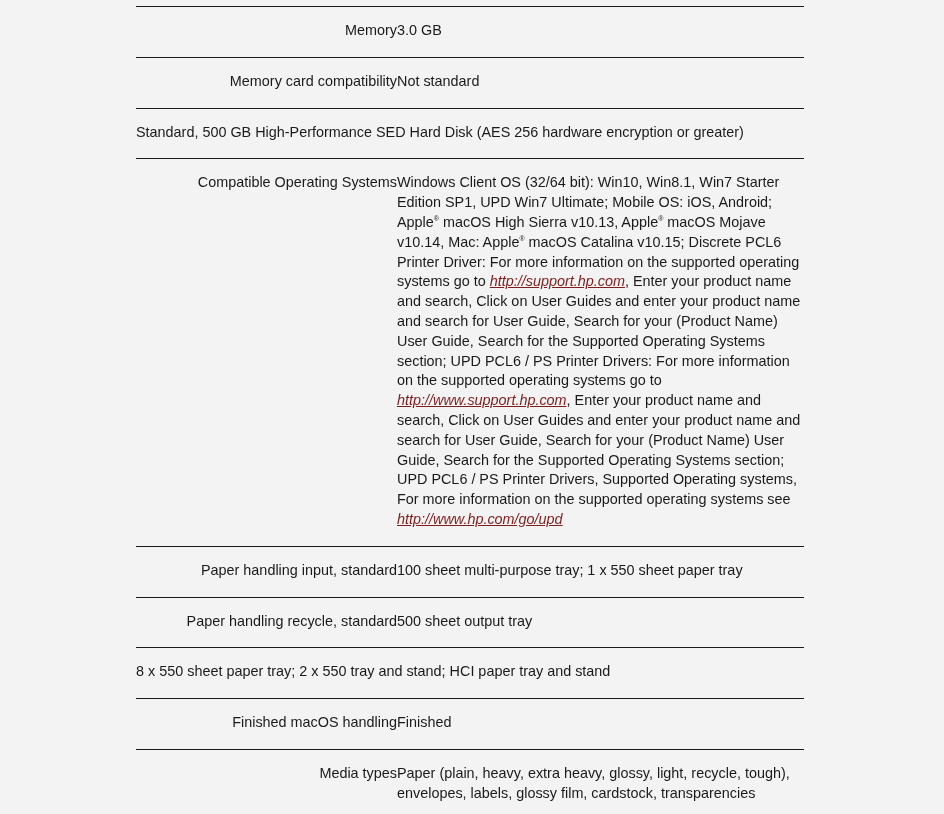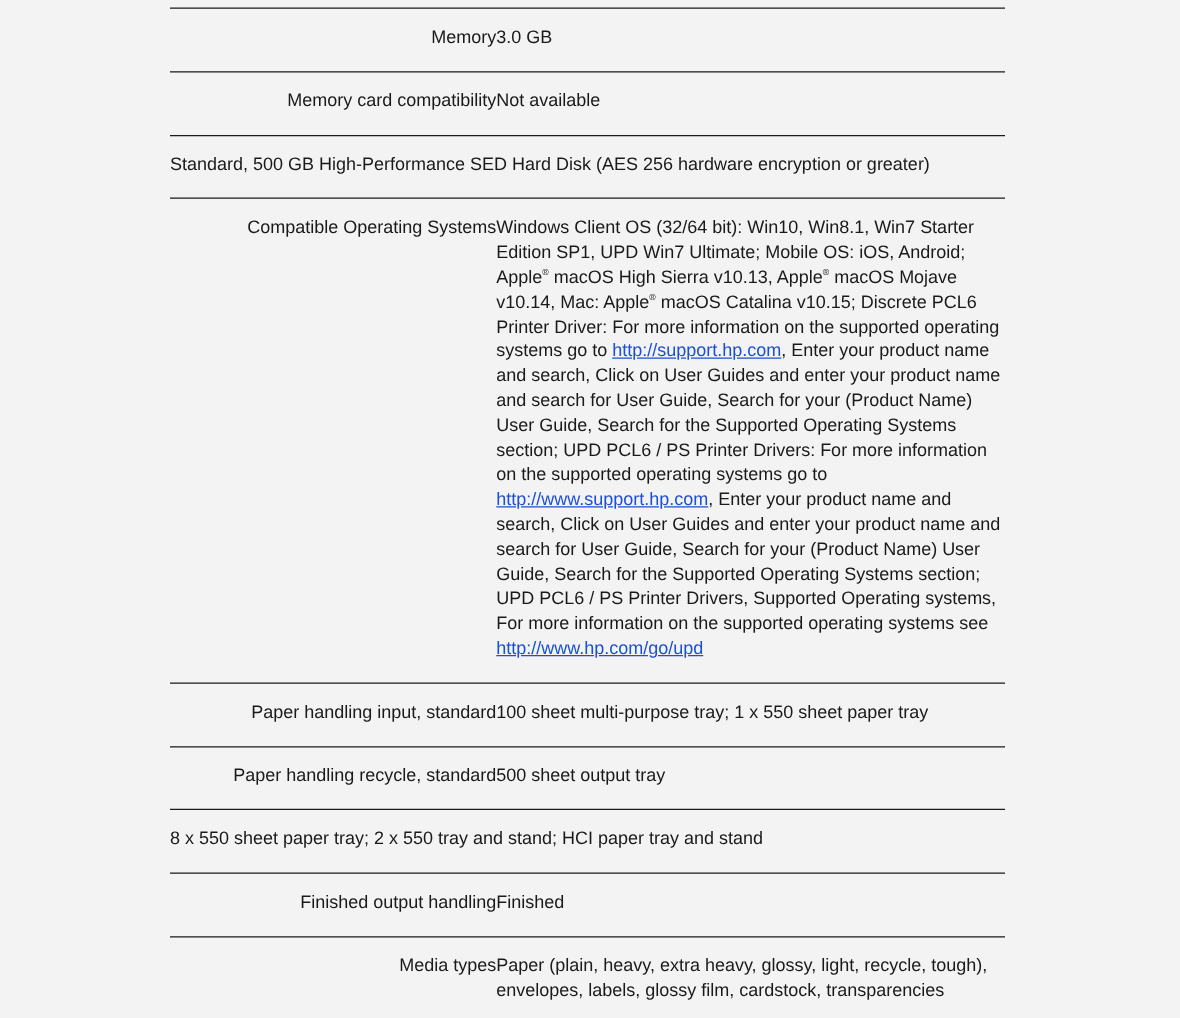--- a/index.html
+++ b/index.html
@@ -30,42 +30,43 @@
     }
     .label {
       width: 261px;
       flex: 0 0 261px;
       text-align: right;
     }
     .value {
       flex: 1 1 auto;
     }
     .value a {
-      color: #1d4ed8;
+      color: #7f1d1d;
       text-decoration: underline;
+      font-style: italic;
     }
     sup.reg {
       font-size: 7px;
       vertical-align: top;
       line-height: 12px;
     }
   </style>
 </head>
 <body>
 
 <div class="specs">
 
   <div class="row">
     <div class="label">Memory</div>
     <div class="value">3.0 GB</div>
   </div>
 
   <div class="row">
     <div class="label">Memory card compatibility</div>
-    <div class="value">Not available</div>
+    <div class="value">Not standard</div>
   </div>
 
   <div class="row">
     <div class="value">Standard, 500 GB High-Performance SED Hard Disk (AES 256 hardware encryption or greater)</div>
   </div>
 
   <div class="row">
     <div class="label">Compatible Operating Systems</div>
     <div class="value"><span>Windows Client OS (32/64 bit): Win10, Win8.1, Win7 Starter Edition SP1, UPD Win7 Ultimate; Mobile OS: iOS, Android; Apple</span><sup class="reg">®</sup><span> macOS High Sierra v10.13, Apple</span><sup class="reg">®</sup><span> macOS Mojave v10.14, Mac: Apple</span><sup class="reg">®</sup><span> macOS Catalina v10.15; Discrete PCL6 Printer Driver: For more information on the supported operating systems go to </span><a href="#">http://support.hp.com</a><span>, Enter your product name and search, Click on User Guides and enter your product name and search for User Guide, Search for your (Product Name) User Guide, Search for the Supported Operating Systems section; UPD PCL6 / PS Printer Drivers: For more information on the supported operating systems go to </span><a href="#">http://www.support.hp.com</a><span>, Enter your product name and search, Click on User Guides and enter your product name and search for User Guide, Search for your (Product Name) User Guide, Search for the Supported Operating Systems section; UPD PCL6 / PS Printer Drivers, Supported Operating systems, For more information on the supported operating systems see </span><a href="#">http://www.hp.com/go/upd</a></div>
   </div>
@@ -78,21 +79,21 @@
   <div class="row">
     <div class="label">Paper handling recycle, standard</div>
     <div class="value">500 sheet output tray</div>
   </div>
 
   <div class="row">
     <div class="value">8 x 550 sheet paper tray; 2 x 550 tray and stand; HCI paper tray and stand</div>
   </div>
 
   <div class="row">
-    <div class="label">Finished output handling</div>
+    <div class="label">Finished macOS handling</div>
     <div class="value">Finished</div>
   </div>
 
   <div class="row">
     <div class="label">Media types</div>
     <div class="value">Paper (plain, heavy, extra heavy, glossy, light, recycle, tough), envelopes, labels, glossy film, cardstock, transparencies</div>
   </div>
 
 </div>
 

